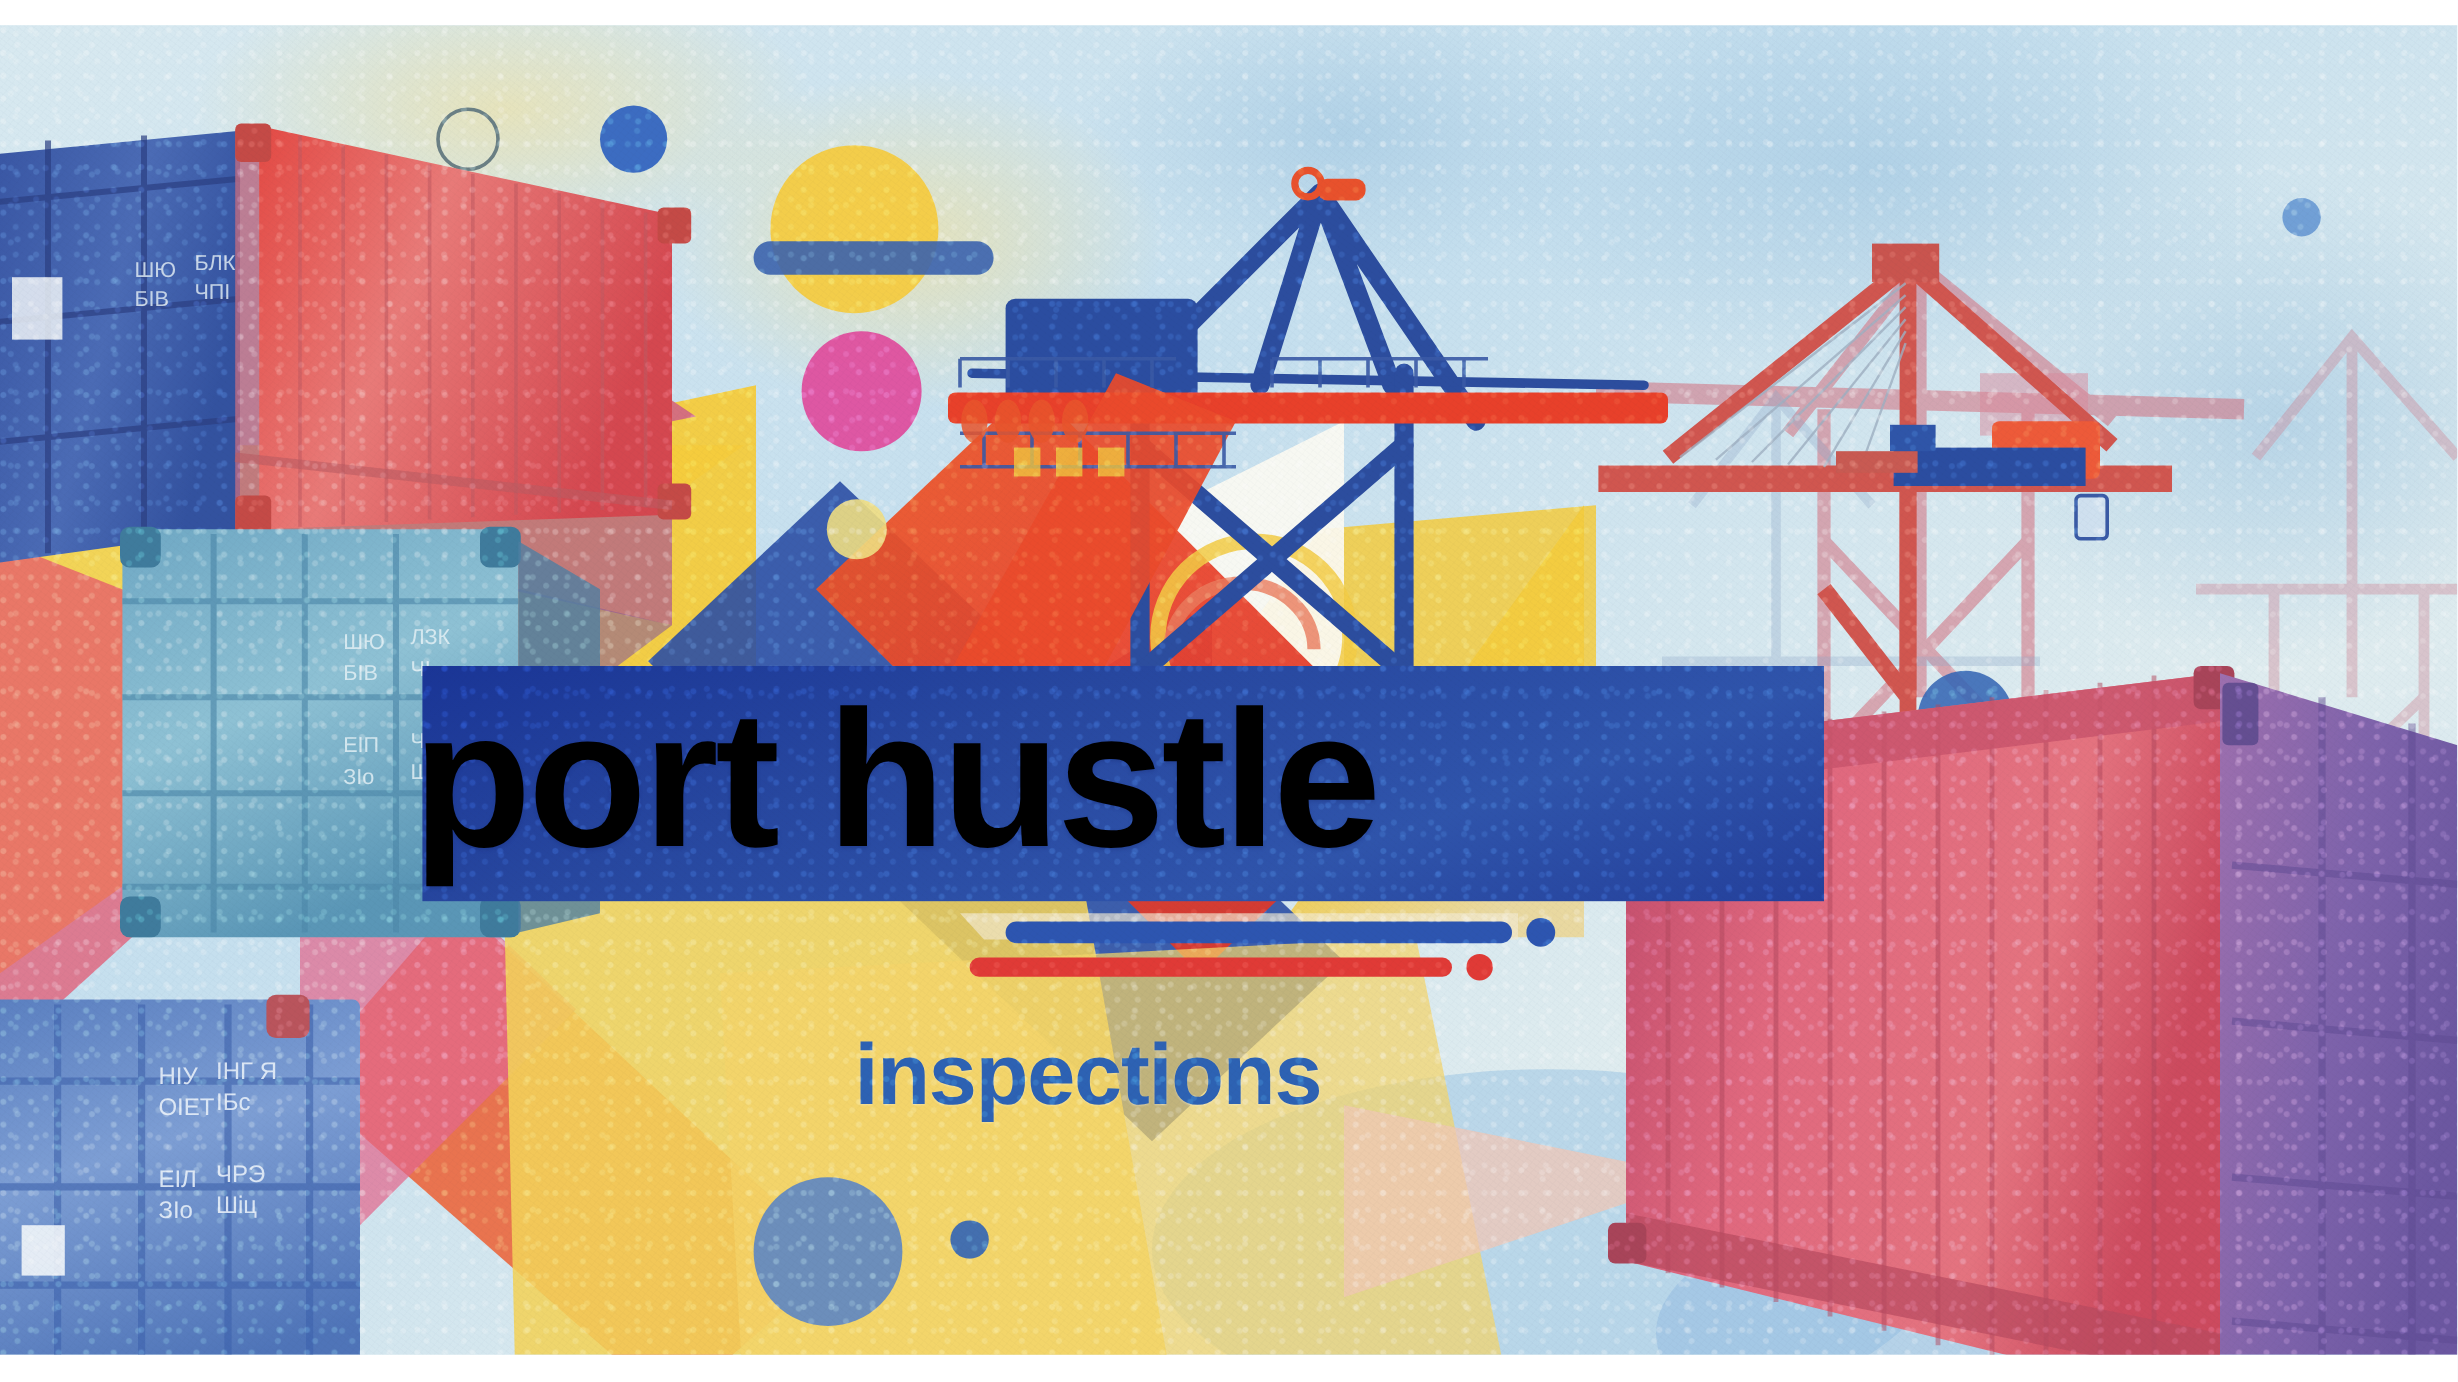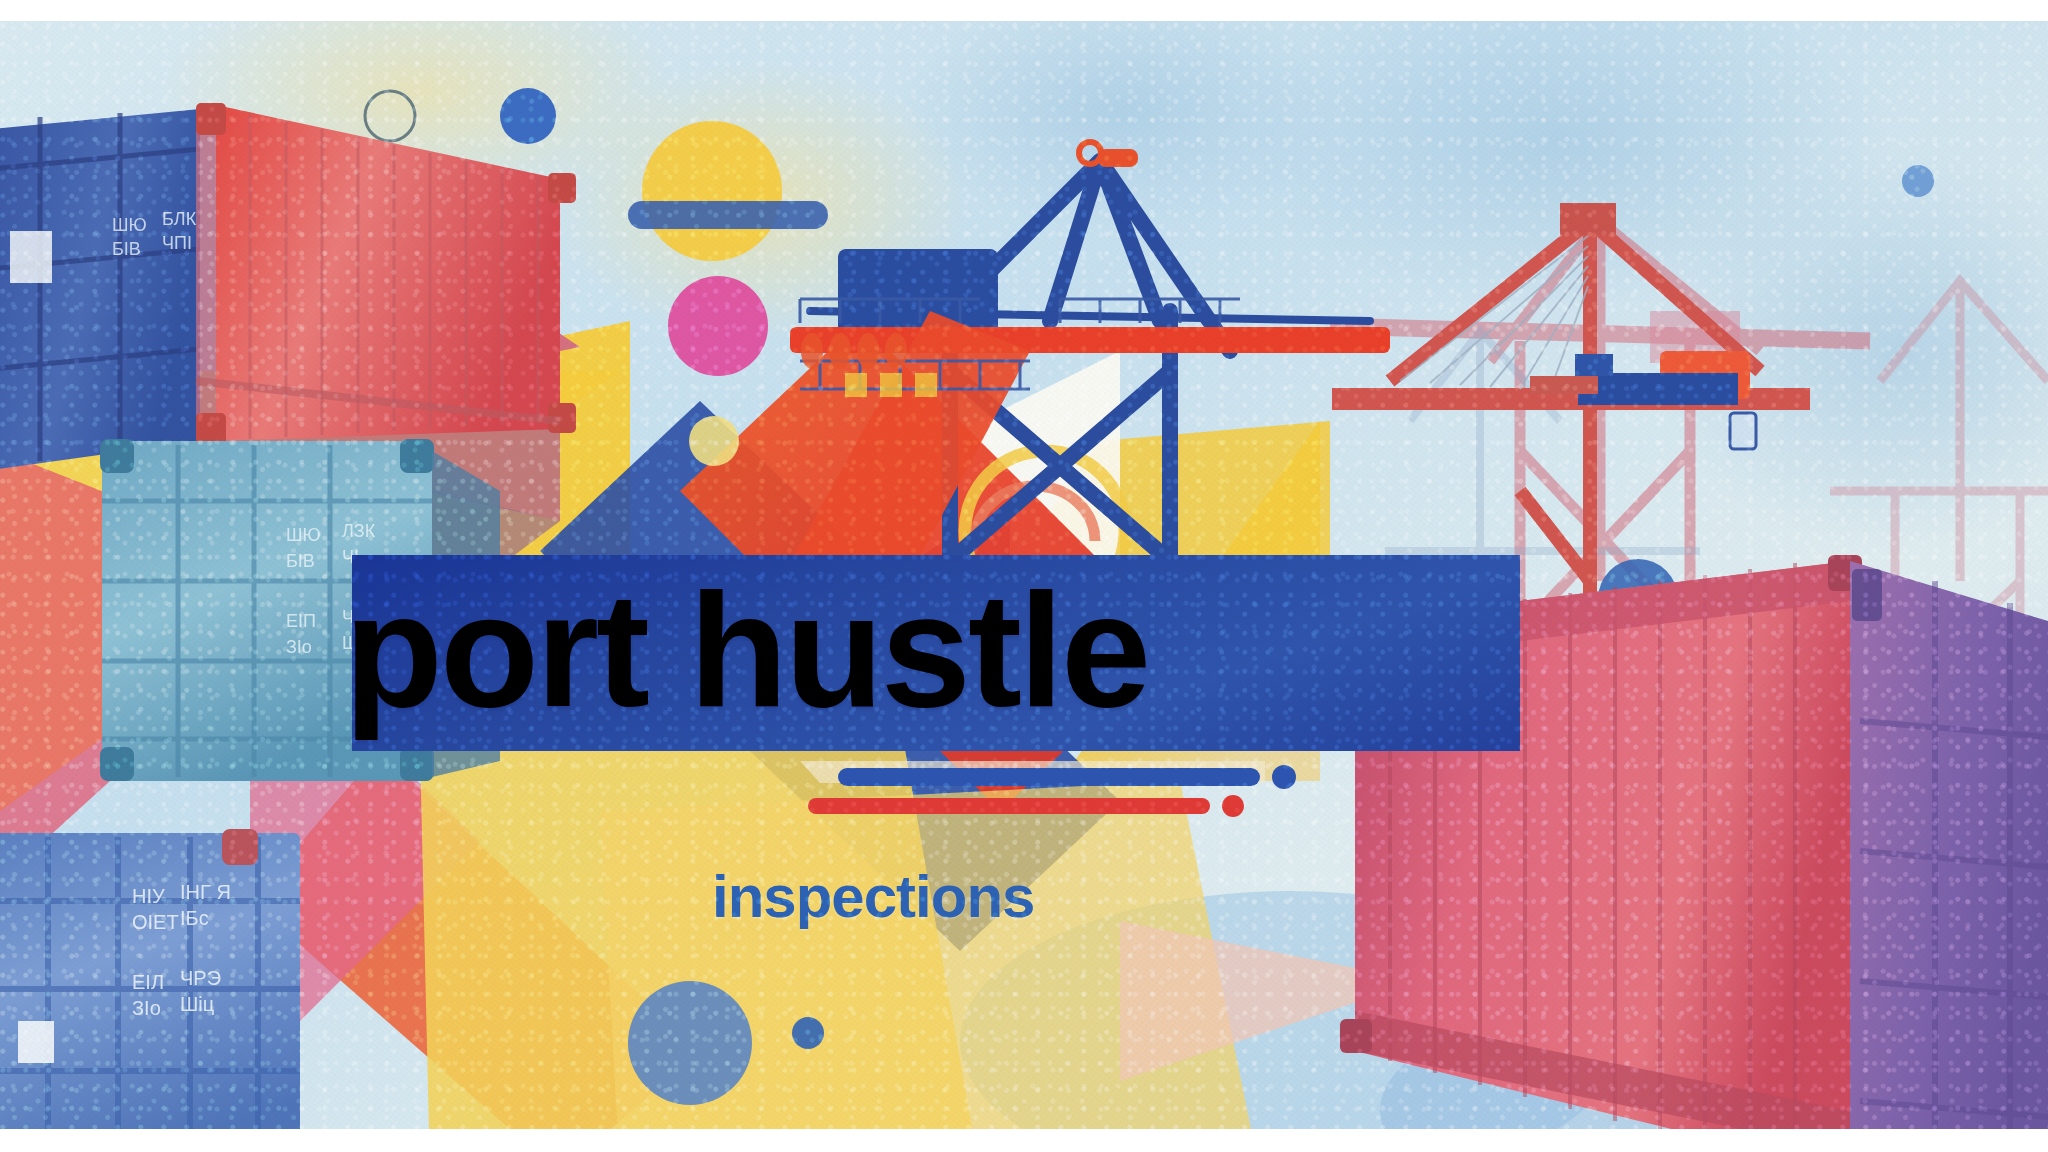--- a/index.html
+++ b/index.html
@@ -35,21 +35,21 @@
   #titleText{
     position:absolute;left:344px;top:524px;width:1240px;height:210px;
     display:flex;align-items:center;
     color:#000000;font-weight:700;font-size:162px;letter-spacing:-3px;
     line-height:1;white-space:nowrap;
     text-shadow:0 2px 3px rgba(20,40,110,.28);
   }
   #subtitleText{
     position:absolute;left:712px;top:820px;width:700px;height:110px;
     display:flex;align-items:center;
-    color:#2d62b3;font-weight:700;font-size:60px;letter-spacing:-1px;
+    color:#2d62b3;font-weight:700;font-size:72px;letter-spacing:-1px;
     white-space:nowrap;
     text-shadow:0 1px 2px rgba(255,255,255,.35);
   }
   .rule{position:absolute;border-radius:99px;}
   .dot{position:absolute;border-radius:50%;}
 </style>
 </head>
 <body>
 
 <div id="stage">

